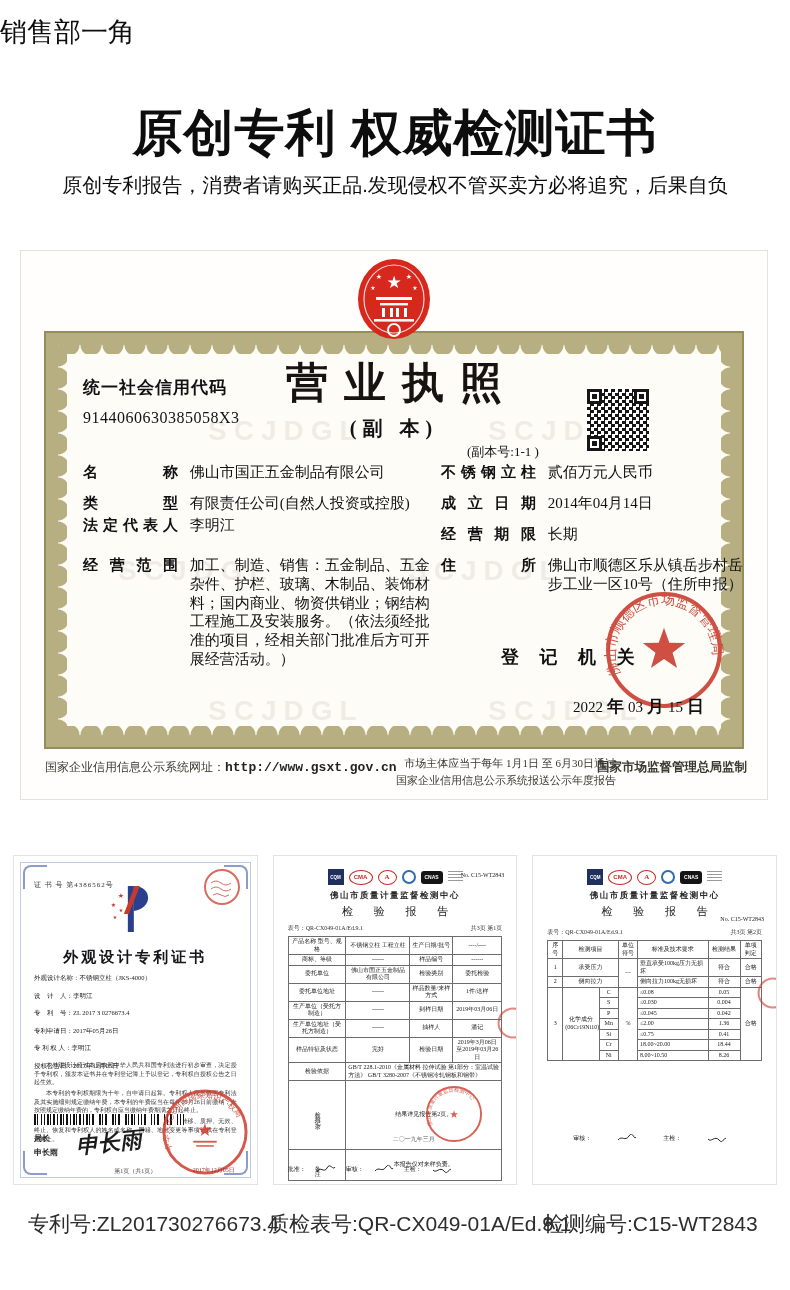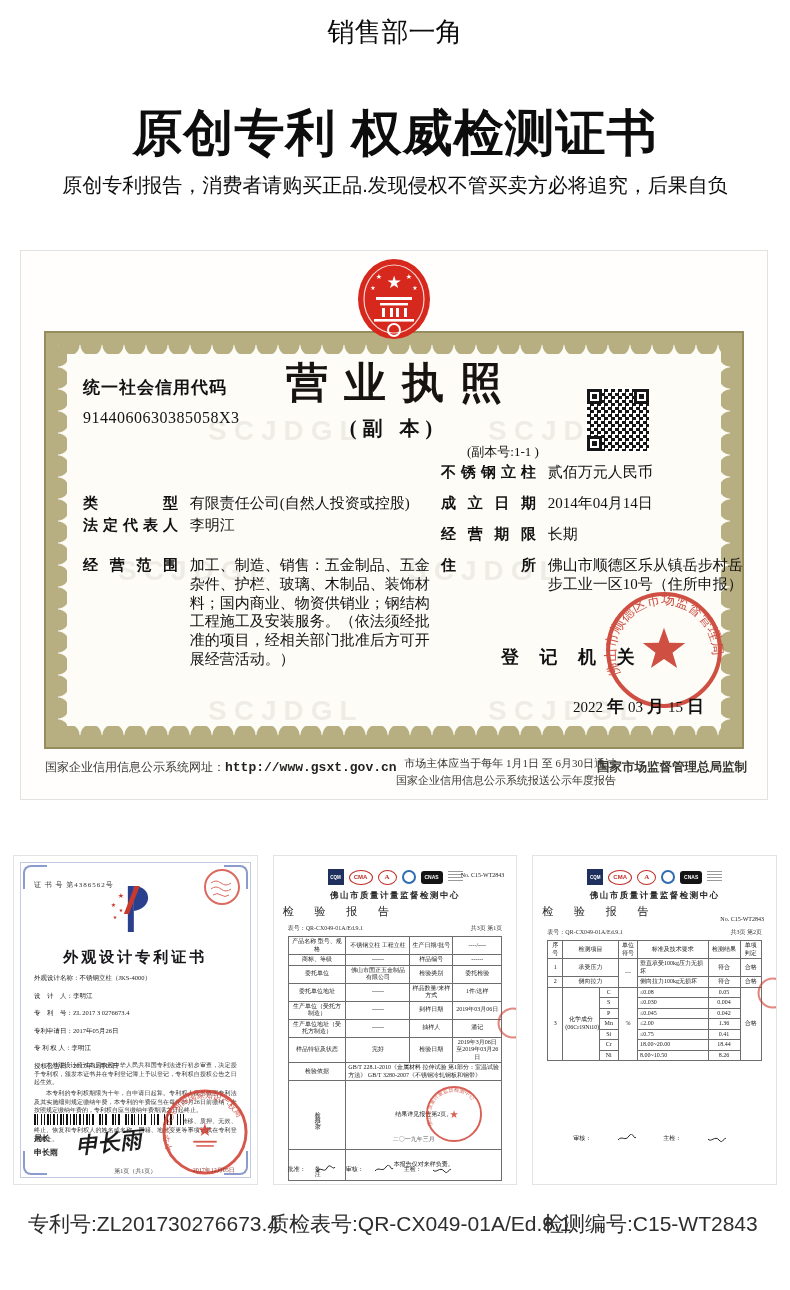--- a/index.html
+++ b/index.html
@@ -1,19 +1,19 @@
 <!DOCTYPE html>
 <html><head>
 <meta charset="utf-8">
 <style>
   html,body{margin:0;padding:0;background:#fff;}
   .page{position:relative;width:790px;height:1290px;margin:0 auto;background:#fff;overflow:hidden;
         font-family:"Liberation Sans",sans-serif;color:#111;}
   
-  .top-header{position:absolute;top:14px;left:0;width:100%;text-align:center;font-size:27px;color:#0d0d0d;}
+  .top-header{position:absolute;top:14px;left:0;width:100%;text-align:left;font-size:27px;color:#0d0d0d;}
   .main-title{position:absolute;top:100px;left:0;width:100%;text-align:center;font-size:50px;font-weight:bold;letter-spacing:1px;color:#0d0d0d;}
   .subtitle{position:absolute;top:172px;left:0;width:100%;text-align:center;font-size:20px;color:#0d0d0d;}
 
   
   .license-panel{position:absolute;left:20px;top:250px;width:748px;height:550px;background:#fffefc;
       border:1px solid #e2e2e2;box-sizing:border-box;font-family:"Liberation Serif",serif;}
   .emblem{position:absolute;left:50%;transform:translateX(-50%);top:6px;width:78px;height:88px;z-index:3;}
   .frame{position:absolute;left:23px;right:23px;top:80px;bottom:50px;background:#b7af81;
       border:2px solid #968d5c;padding:12px;box-sizing:border-box;z-index:1;}
   .frame-inner{position:relative;width:100%;height:100%;background:#fdfcf7;box-sizing:border-box;}
@@ -77,21 +77,21 @@
   .r-logos{position:absolute;left:12px;top:12px;right:12px;height:18px;display:flex;align-items:center;gap:5px;justify-content:center;}
   .lg{display:flex;align-items:center;justify-content:center;box-sizing:border-box;}
   .lg-cqm{width:16px;height:16px;background:#20305e;color:#fff;font-size:4.5px;font-family:"Liberation Sans",sans-serif;font-weight:bold;}
   .lg-cma{width:24px;height:15px;border:1.5px solid #c03028;border-radius:50%;color:#c03028;font-size:6px;font-weight:bold;font-family:"Liberation Sans",sans-serif;}
   .lg-a{width:19px;height:15px;border:1.5px solid #c03028;border-radius:50%;color:#c03028;font-size:7px;font-weight:bold;}
   .lg-blue{width:14px;height:14px;border:2.5px solid #2f6cb0;border-radius:50%;}
   .lg-cnas{width:22px;height:13px;background:#141414;border-radius:3px;color:#fff;font-size:5px;font-weight:bold;font-family:"Liberation Sans",sans-serif;}
   .lg-txt{width:15px;height:12px;background:repeating-linear-gradient(#9a9a9a 0 1px,#fff 1px 3px);}
   .r-no{position:absolute;right:12px;top:16px;font-size:6px;color:#222;}
   .r-center{position:absolute;left:0;top:34px;width:100%;text-align:center;font-size:8.5px;font-weight:bold;letter-spacing:1.5px;color:#2a2a2a;}
-  .r-title{position:absolute;left:0;top:48px;width:100%;text-align:left;font-size:11px;letter-spacing:9px;text-indent:9px;color:#1d1d1d;}
+  .r-title{position:absolute;left:0;top:48px;width:100%;text-align:center;font-size:11px;letter-spacing:9px;text-indent:9px;color:#1d1d1d;}
   .r-formrow{position:absolute;left:14px;right:14px;top:68px;display:flex;justify-content:space-between;font-size:6px;color:#333;}
   .r-table{position:absolute;left:14px;right:14px;top:80px;border-collapse:collapse;font-size:6px;color:#222;width:calc(100% - 28px);table-layout:fixed;}
   .r-table td,.r-table th{border:1px solid #6d6d6d;padding:1px 2px;font-weight:normal;text-align:center;vertical-align:middle;line-height:1.25;overflow:hidden;}
   .vlabel{writing-mode:vertical-rl;letter-spacing:4px;text-align:center;}
   .rec-cell{position:relative;height:66px;}
   .rem-cell{height:28px;}
   .r-stamp{position:absolute;right:18px;top:4px;width:58px;height:58px;opacity:.8;}
   .r-recdate{position:absolute;left:30%;bottom:6px;font-size:6px;color:#555;}
   .r-sigs{position:absolute;left:14px;right:14px;bottom:10px;display:flex;gap:10px;font-size:6px;color:#222;align-items:flex-end;}
   .edge-stamp{position:absolute;right:-14px;top:150px;width:34px;height:34px;opacity:.6;}
@@ -154,20 +154,24 @@
       <div class="lic-title">营业执照</div>
       <div class="lic-copy">(副  本)</div>
       <div class="lic-copy-no">(副本号:1-1 )</div>
 
       <div class="qr">
         <span class="fp fp1"></span>
           <span class="fp fp2"></span>
           <span class="fp fp3"></span>
       </div>
 
+      <div class="f-row" style="left:62px;top:212px;">
+        <span class="f-label">名称</span>
+        <span class="f-value lv">佛山市国正五金制品有限公司</span>
+      </div>
       <div class="f-row" style="left:62px;top:243px;">
         <span class="f-label">类型</span>
         <span class="f-value lv">有限责任公司(自然人投资或控股)</span>
       </div>
       <div class="f-row" style="left:62px;top:265px;">
         <span class="f-label">法定代表人</span>
         <span class="f-value lv">李明江</span>
       </div>
       <div class="f-row" style="left:62px;top:305px;">
         <span class="f-label">经营范围</span>

